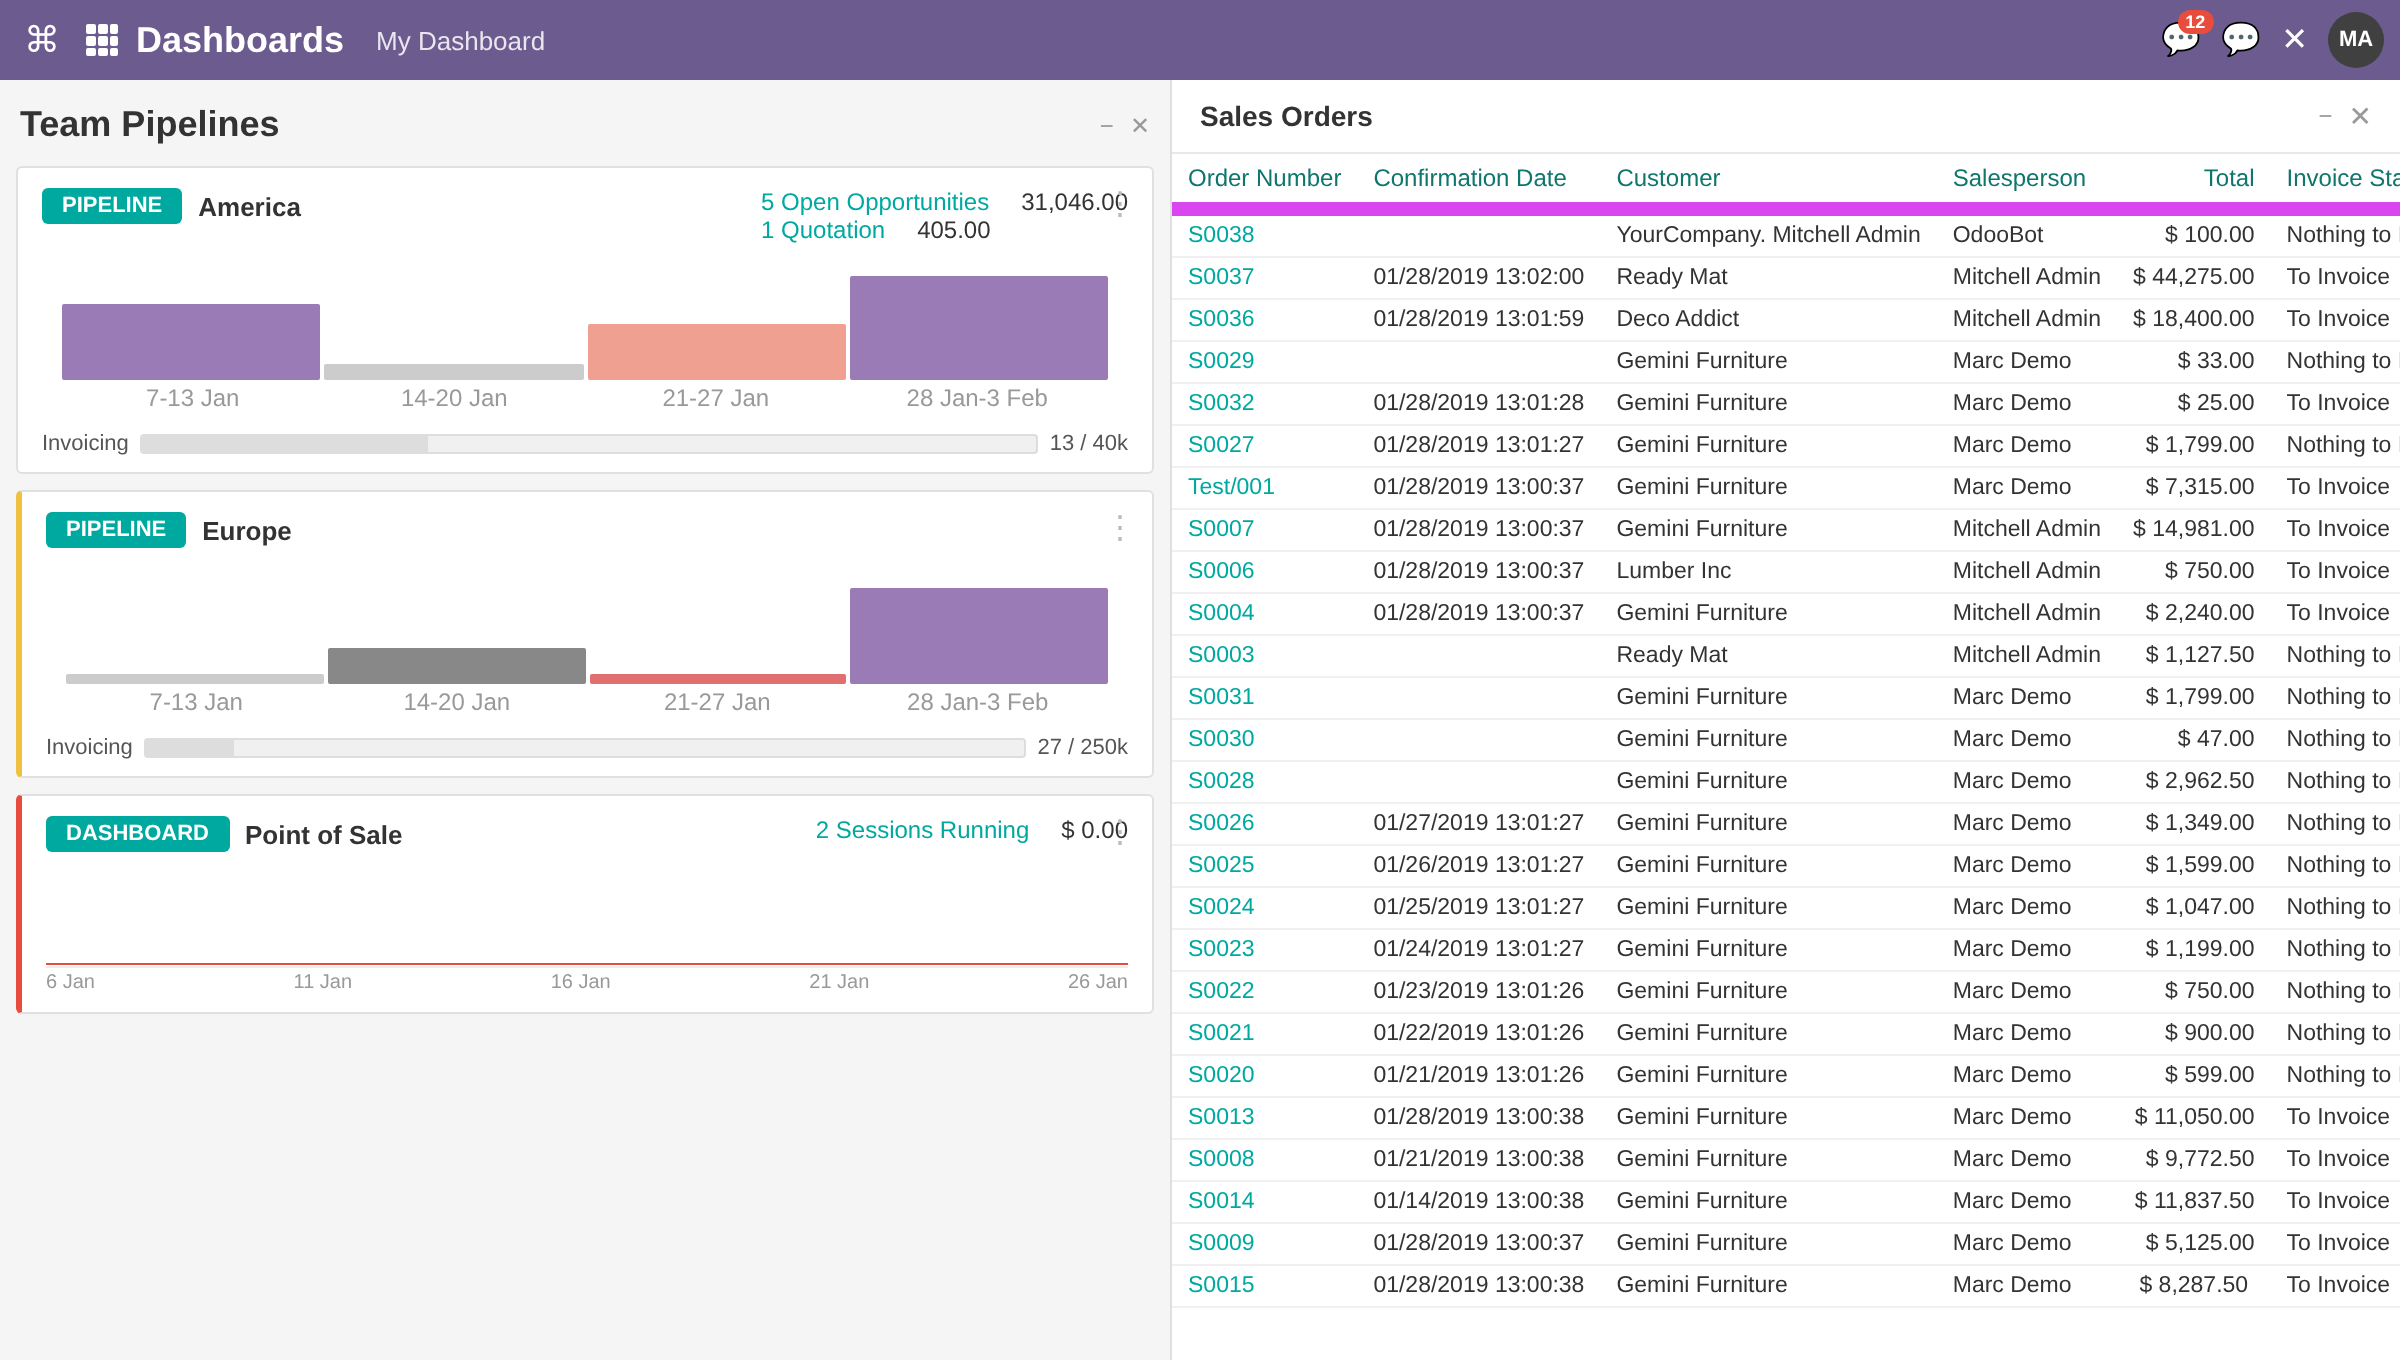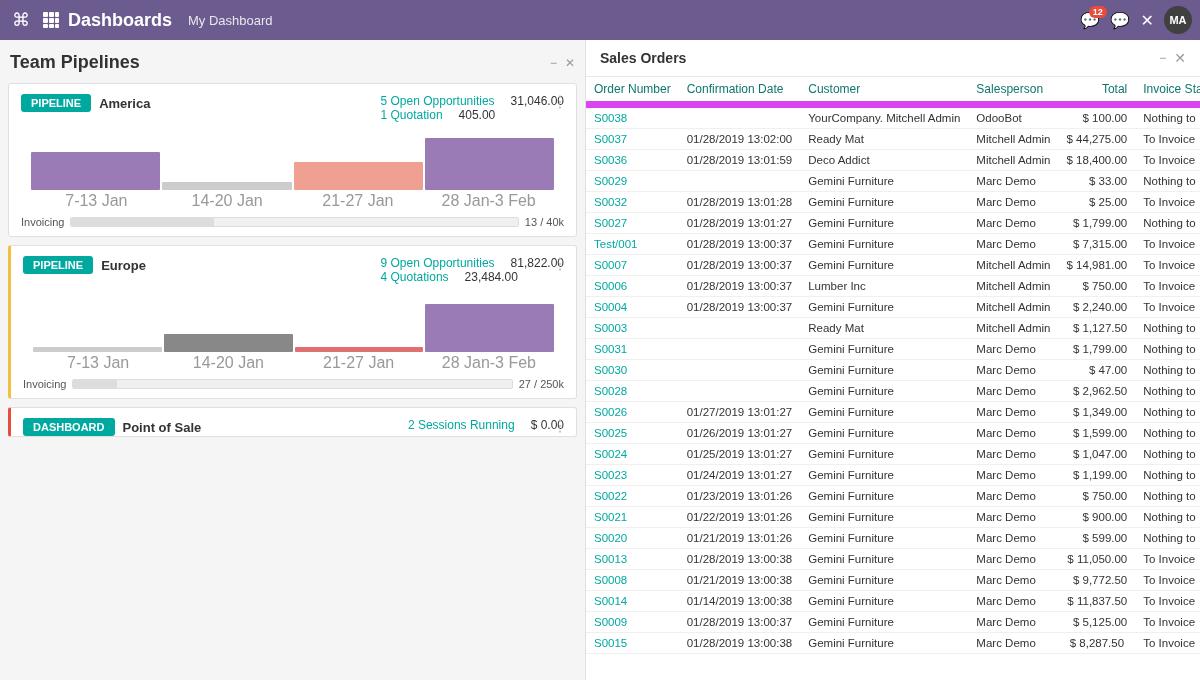--- a/index.html
+++ b/index.html
@@ -112,21 +112,21 @@
     }
     .chart-bar {
       width: 100%;
       border-radius: 1px;
     }
     .chart-labels {
       display: flex;
       justify-content: space-around;
       padding: 2px 10px 0;
       color: #999;
-      font-size: 16px;
+      font-size: 12px;
     }
     .chart-label { flex: 1; text-align: center; }
 
     
     .progress-row {
       display: flex;
       align-items: center;
       padding: 4px 12px 8px;
       gap: 6px;
     }
@@ -310,30 +310,20 @@
 
     <div class="widget-card europe-accent">
       <div class="widget-top-icons">
         <span style="color:#bbb;cursor:pointer;font-size:16px;">⋮</span>
       </div>
       <div class="widget-header-row">
         <div class="widget-header-left">
           <button class="btn-pipeline">PIPELINE</button>
           <span style="font-size:13px;font-weight:600;color:#333;">Europe</span>
         </div>
-        <div class="widget-header-right">
-          <div style="display:flex;gap:16px;align-items:center;">
-            <span class="stat-link">9 Open Opportunities</span>
-            <span class="stat-value">81,822.00</span>
-          </div>
-          <div style="display:flex;gap:16px;align-items:center;">
-            <span class="stat-link">4 Quotations</span>
-            <span class="stat-value">23,484.00</span>
-          </div>
-        </div>
       </div>
 
       <div class="chart-area">
         <div class="chart-bars">
           <div class="chart-group">
             <div class="chart-bar" style="height:5px;background:#ccc;"></div>
           </div>
           <div class="chart-group">
             <div class="chart-bar" style="height:18px;background:#888;"></div>
           </div>
@@ -371,20 +361,35 @@
           <span style="font-size:13px;font-weight:600;color:#333;text-align:center;">Point of Sale</span>
         </div>
         <div class="widget-header-right">
           <div style="display:flex;gap:16px;align-items:center;">
             <span class="stat-link">2 Sessions Running</span>
             <span class="stat-value">$ 0.00</span>
           </div>
         </div>
       </div>
 
+      <div style="padding:8px 12px 4px;height:80px;">
+        <div style="height:50px;position:relative;border-bottom:1px solid #eee;">
+          
+          <svg width="100%" height="50">
+            <line x1="0" y1="48" x2="100%" y2="48" stroke="#e74c3c" stroke-width="1"></line>
+          </svg>
+        </div>
+        <div style="display:flex;justify-content:space-between;padding:2px 0 0;color:#999;font-size:10px;">
+          <span>6 Jan</span>
+          <span>11 Jan</span>
+          <span>16 Jan</span>
+          <span>21 Jan</span>
+          <span>26 Jan</span>
+        </div>
+      </div>
     </div>
 
   </div>
 
   <div class="right-panel">
     <div class="right-panel-header">
       <span class="right-panel-title">Sales Orders</span>
       <span style="color:#999;margin-right:8px;cursor:pointer;">−</span>
       <span class="right-panel-close">✕</span>
     </div>

